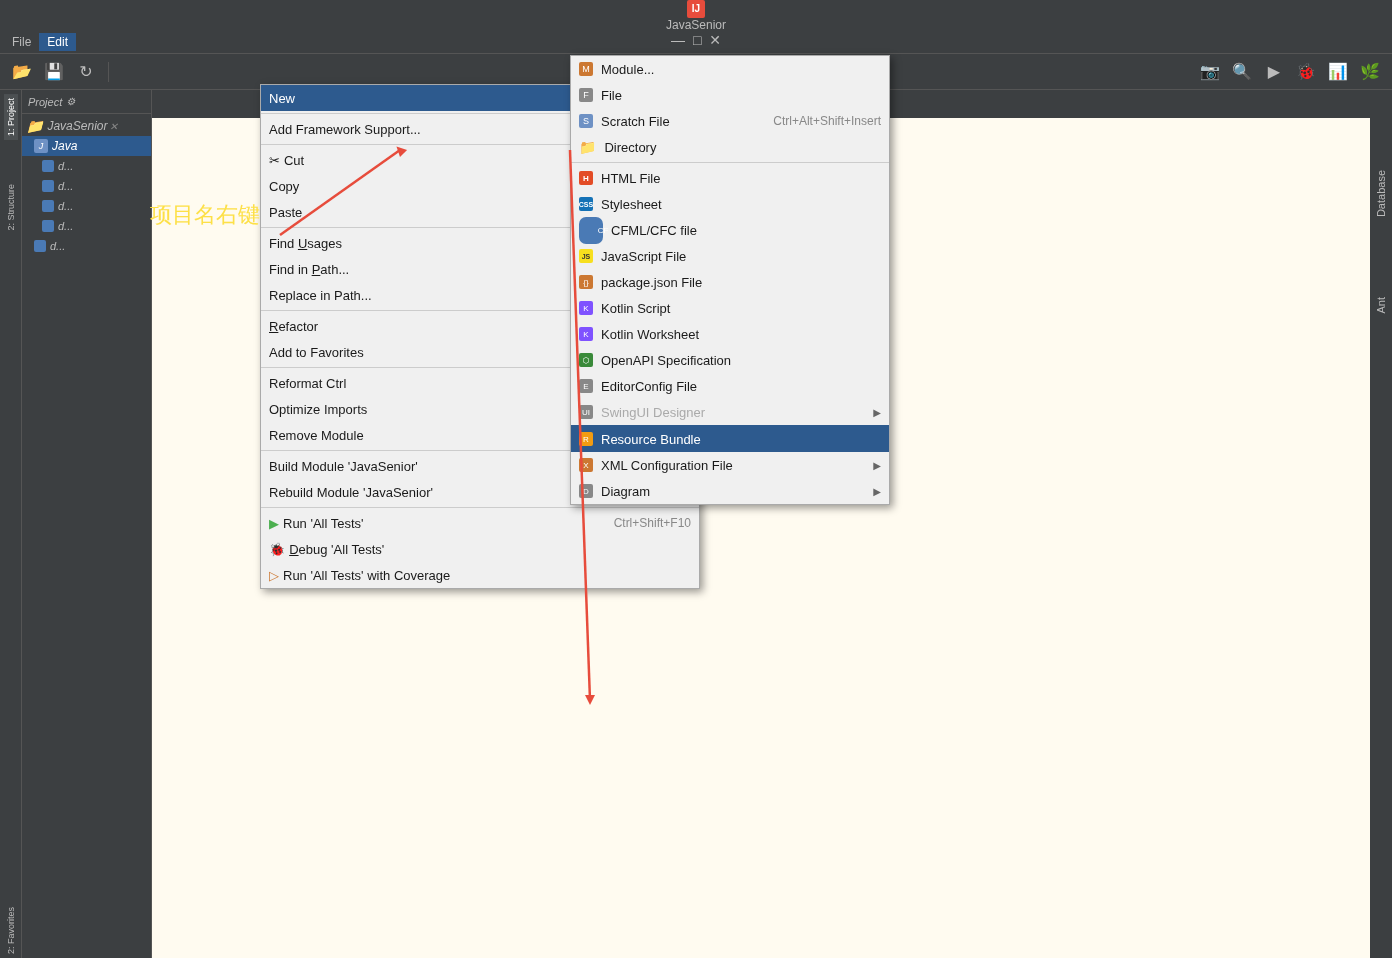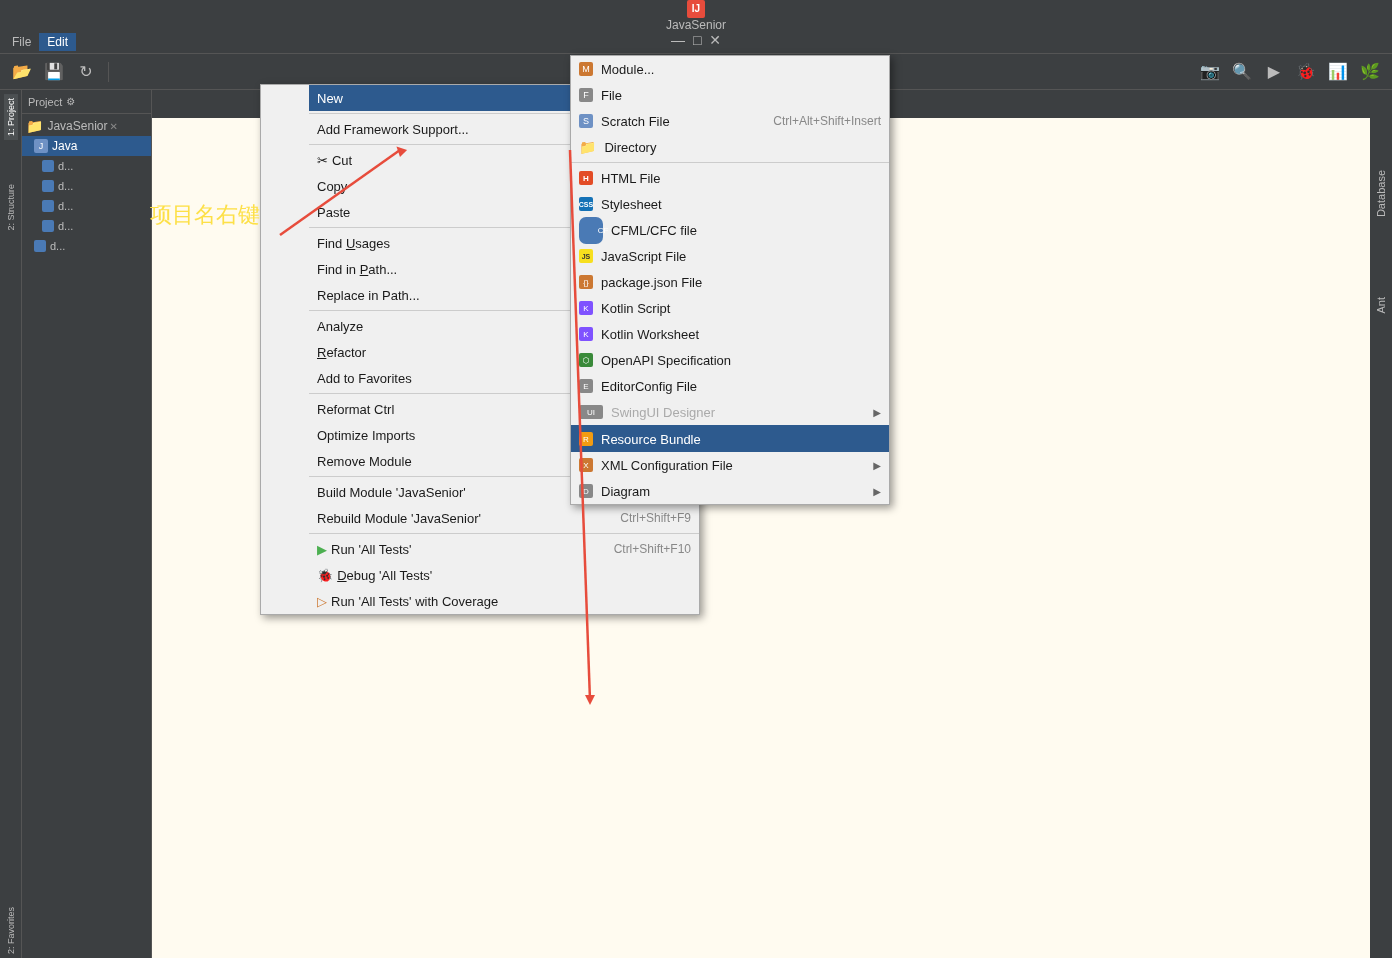--- a/index.html
+++ b/index.html
@@ -75,20 +75,21 @@
       height: calc(958px - 90px);
     }
 
     
     .project-panel {
       width: 130px;
       background: #3c3f41;
       border-right: 1px solid #555;
       position: relative;
       overflow: hidden;
+      font-style: italic;
     }
     .project-panel-header {
       height: 24px;
       background: #3c3f41;
       display: flex;
       align-items: center;
       padding: 0 6px;
       font-size: 11px;
       color: #bbb;
       border-bottom: 1px solid #555;
@@ -135,21 +136,20 @@
     
     .context-menu {
       position: absolute;
       top: 28px;
       left: 130px;
       width: 440px;
       background: #f0f0f0;
       border: 1px solid #aaa;
       box-shadow: 3px 3px 8px rgba(0,0,0,0.4);
       z-index: 100;
-      padding-left: 48px;
     }
     .context-menu-item {
       height: 26px;
       display: flex;
       align-items: center;
       padding: 0 8px;
       font-size: 13px;
       color: #1a1a1a;
       cursor: pointer;
       position: relative;
@@ -388,23 +388,20 @@
     </div>
     <div class="context-menu-item">
       <span>Find in <u>P</u>ath...</span>
       <span class="shortcut">Ctrl+H</span>
     </div>
     <div class="context-menu-item">
       <span>Replace in Path...</span>
     </div>
     <div class="context-menu-separator"></div>
     <div class="context-menu-item has-submenu">
-      <span>Analyze</span>
-    </div>
-    <div class="context-menu-item has-submenu">
       <span><u>R</u>efactor</span>
     </div>
     <div class="context-menu-item has-submenu">
       <span>Add to Favorites</span>
     </div>
     <div class="context-menu-separator"></div>
     <div class="context-menu-item">
       <span>Reformat Ctrl</span>
       <span class="shortcut">Ctrl+Alt+L</span>
     </div>
@@ -489,21 +486,21 @@
     </div>
     <div class="submenu-item">
       <span style="background:#3a8a3a;width:14px;height:14px;display:inline-flex;align-items:center;justify-content:center;color:white;font-size:8px;border-radius:2px;">⬡</span>
       <span>OpenAPI Specification</span>
     </div>
     <div class="submenu-item">
       <span style="background:#888;width:14px;height:14px;display:inline-flex;align-items:center;justify-content:center;color:white;font-size:8px;border-radius:2px;">E</span>
       <span>EditorConfig File</span>
     </div>
     <div class="submenu-item has-sub" style="color:#aaa;">
-      <span style="background:#888;width:24px;height:14px;display:inline-flex;align-items:center;justify-content:center;color:white;font-size:8px;border-radius:2px;">UI</span>
+      <span style="background:#888;width:14px;height:14px;display:inline-flex;align-items:center;justify-content:center;color:white;font-size:8px;border-radius:2px;">UI</span>
       <span>SwingUI Designer</span>
     </div>
 
     <div style="background:#2d5a8e;height:1px;"></div>
     <div class="submenu-item highlighted">
       <span style="background:#f39c12;width:14px;height:14px;display:inline-flex;align-items:center;justify-content:center;color:white;font-size:8px;border-radius:2px;">R</span>
       <span>Resource Bundle</span>
     </div>
     <div class="submenu-item has-sub">
       <span style="background:#cc7832;width:14px;height:14px;display:inline-flex;align-items:center;justify-content:center;color:white;font-size:8px;border-radius:2px;">X</span>

